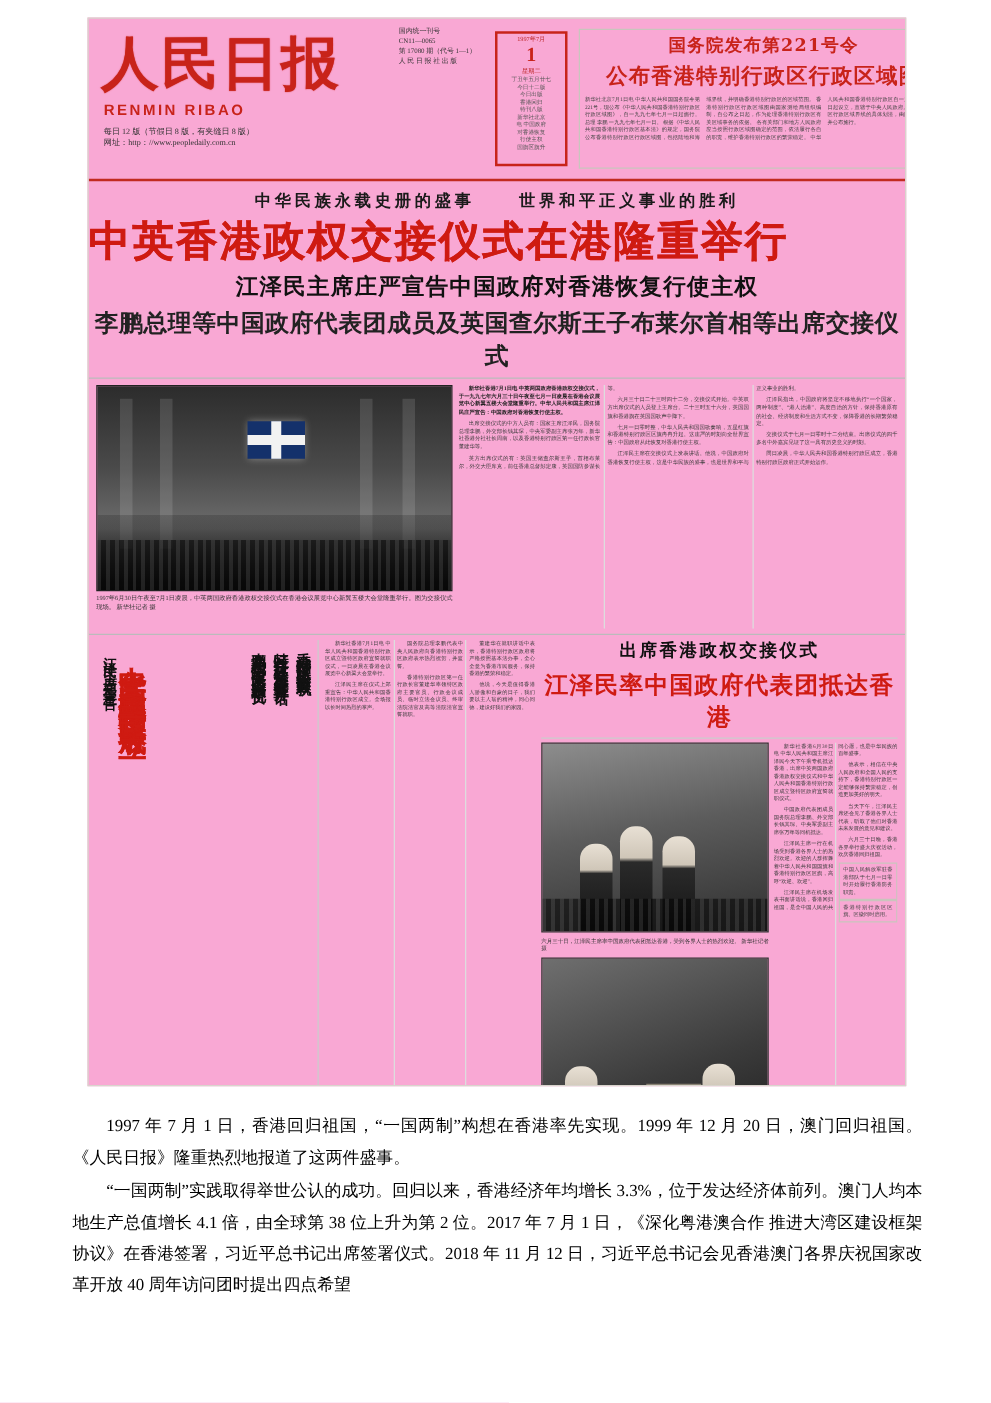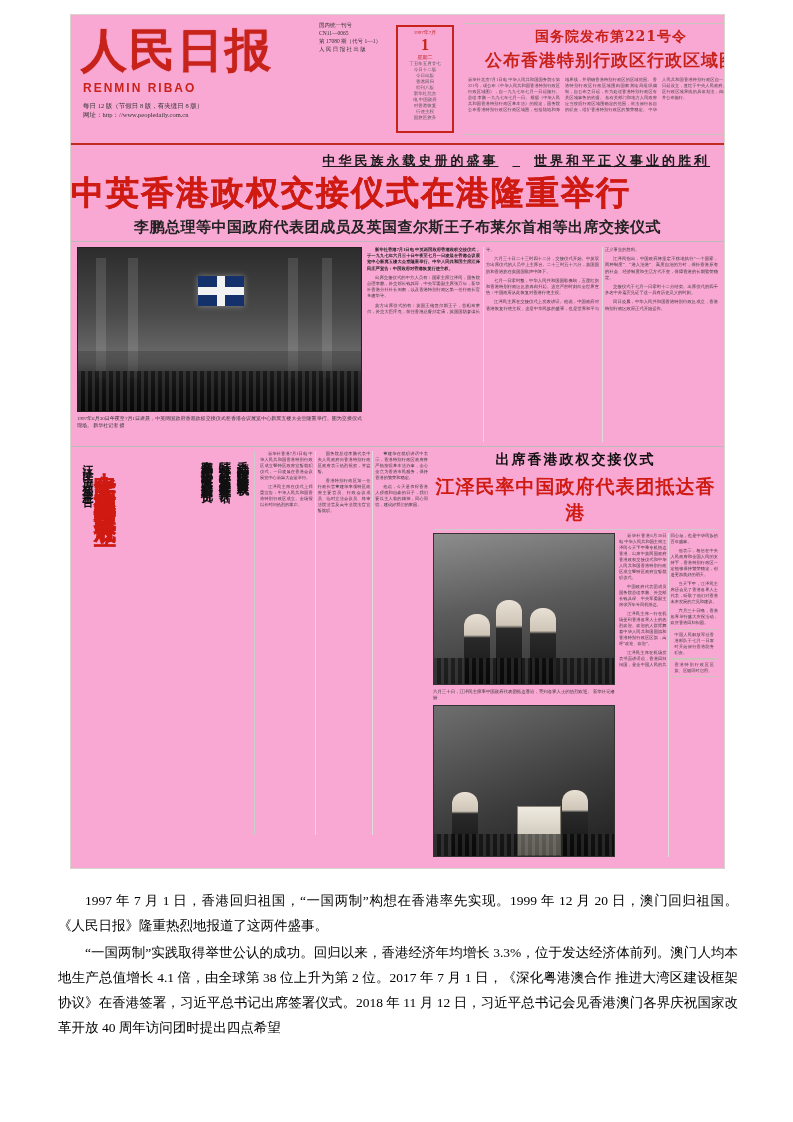--- a/index.html
+++ b/index.html
@@ -144,28 +144,27 @@
     columns: 3;
     column-gap: 5px;
     font-size: 4.2px;
     line-height: 6px;
     color: #444;
     text-align: justify;
   }
 
   
   .kicker {
-    text-align: right;
+    text-align: center;
     font-family: "DejaVu Serif", serif;
     font-size: 13px;
     font-weight: bold;
     color: #1a1a1a;
     letter-spacing: 3px;
     margin: 7px 0 3px;
-    text-decoration: underline;
   }
   .kicker span { margin: 0 14px; }
   .main-head {
     font-family: "DejaVu Serif", serif;
     font-size: 33px;
     font-weight: bold;
     color: #cf1b12;
     letter-spacing: 2px;
     line-height: 40px;
     -webkit-text-stroke: 0.4px #cf1b12;
@@ -175,21 +174,21 @@
     font-family: "DejaVu Serif", serif;
     font-size: 18px;
     font-weight: bold;
     color: #111;
     letter-spacing: 1px;
     margin-top: 4px;
   }
   .sub-head-2 {
     text-align: center;
     font-family: "DejaVu Serif", serif;
-    font-size: 15px;
+    font-size: 19px;
     font-weight: bold;
     color: #222;
     letter-spacing: 0.5px;
     margin-top: 5px;
     padding-bottom: 4px;
     border-bottom: 1px solid #bbb;
   }
 
   
   .upper {
@@ -473,20 +472,21 @@
         <div class="decree-h2">公布香港特别行政区行政区域图</div>
         <div class="decree-body">新华社北京7月1日电 中华人民共和国国务院令第221号，现公布《中华人民共和国香港特别行政区行政区域图》，自一九九七年七月一日起施行。 总理 李鹏 一九九七年七月一日。 根据《中华人民共和国香港特别行政区基本法》的规定，国务院公布香港特别行政区行政区域图，包括陆地和海域界线，并明确香港特别行政区的区域范围。 香港特别行政区行政区域图由国家测绘局组织编制，自公布之日起，作为处理香港特别行政区有关区域事务的依据。 各有关部门和地方人民政府应当按照行政区域图确定的范围，依法履行各自的职责，维护香港特别行政区的繁荣稳定。 中华人民共和国香港特别行政区自一九九七年七月一日起设立，直辖于中央人民政府。 香港特别行政区行政区域界线的具体划法，由国务院另行规定并公布施行。</div>
       </div>
     </div>
 
     <div class="kicker">
       <span>中华民族永载史册的盛事</span>
       <span>世界和平正义事业的胜利</span>
     </div>
     <div class="main-head">中英香港政权交接仪式在港隆重举行</div>
+    <div class="sub-head-1">江泽民主席庄严宣告中国政府对香港恢复行使主权</div>
     <div class="sub-head-2">李鹏总理等中国政府代表团成员及英国查尔斯王子布莱尔首相等出席交接仪式</div>
 
     <div class="upper">
       <div class="photo-main">
         <div class="photo-frame">
           <div class="pillar" style="left:18px"></div>
           <div class="pillar" style="left:50px"></div>
           <div class="pillar" style="left:210px"></div>
           <div class="pillar" style="left:244px"></div>
           <div class="flag"></div>

